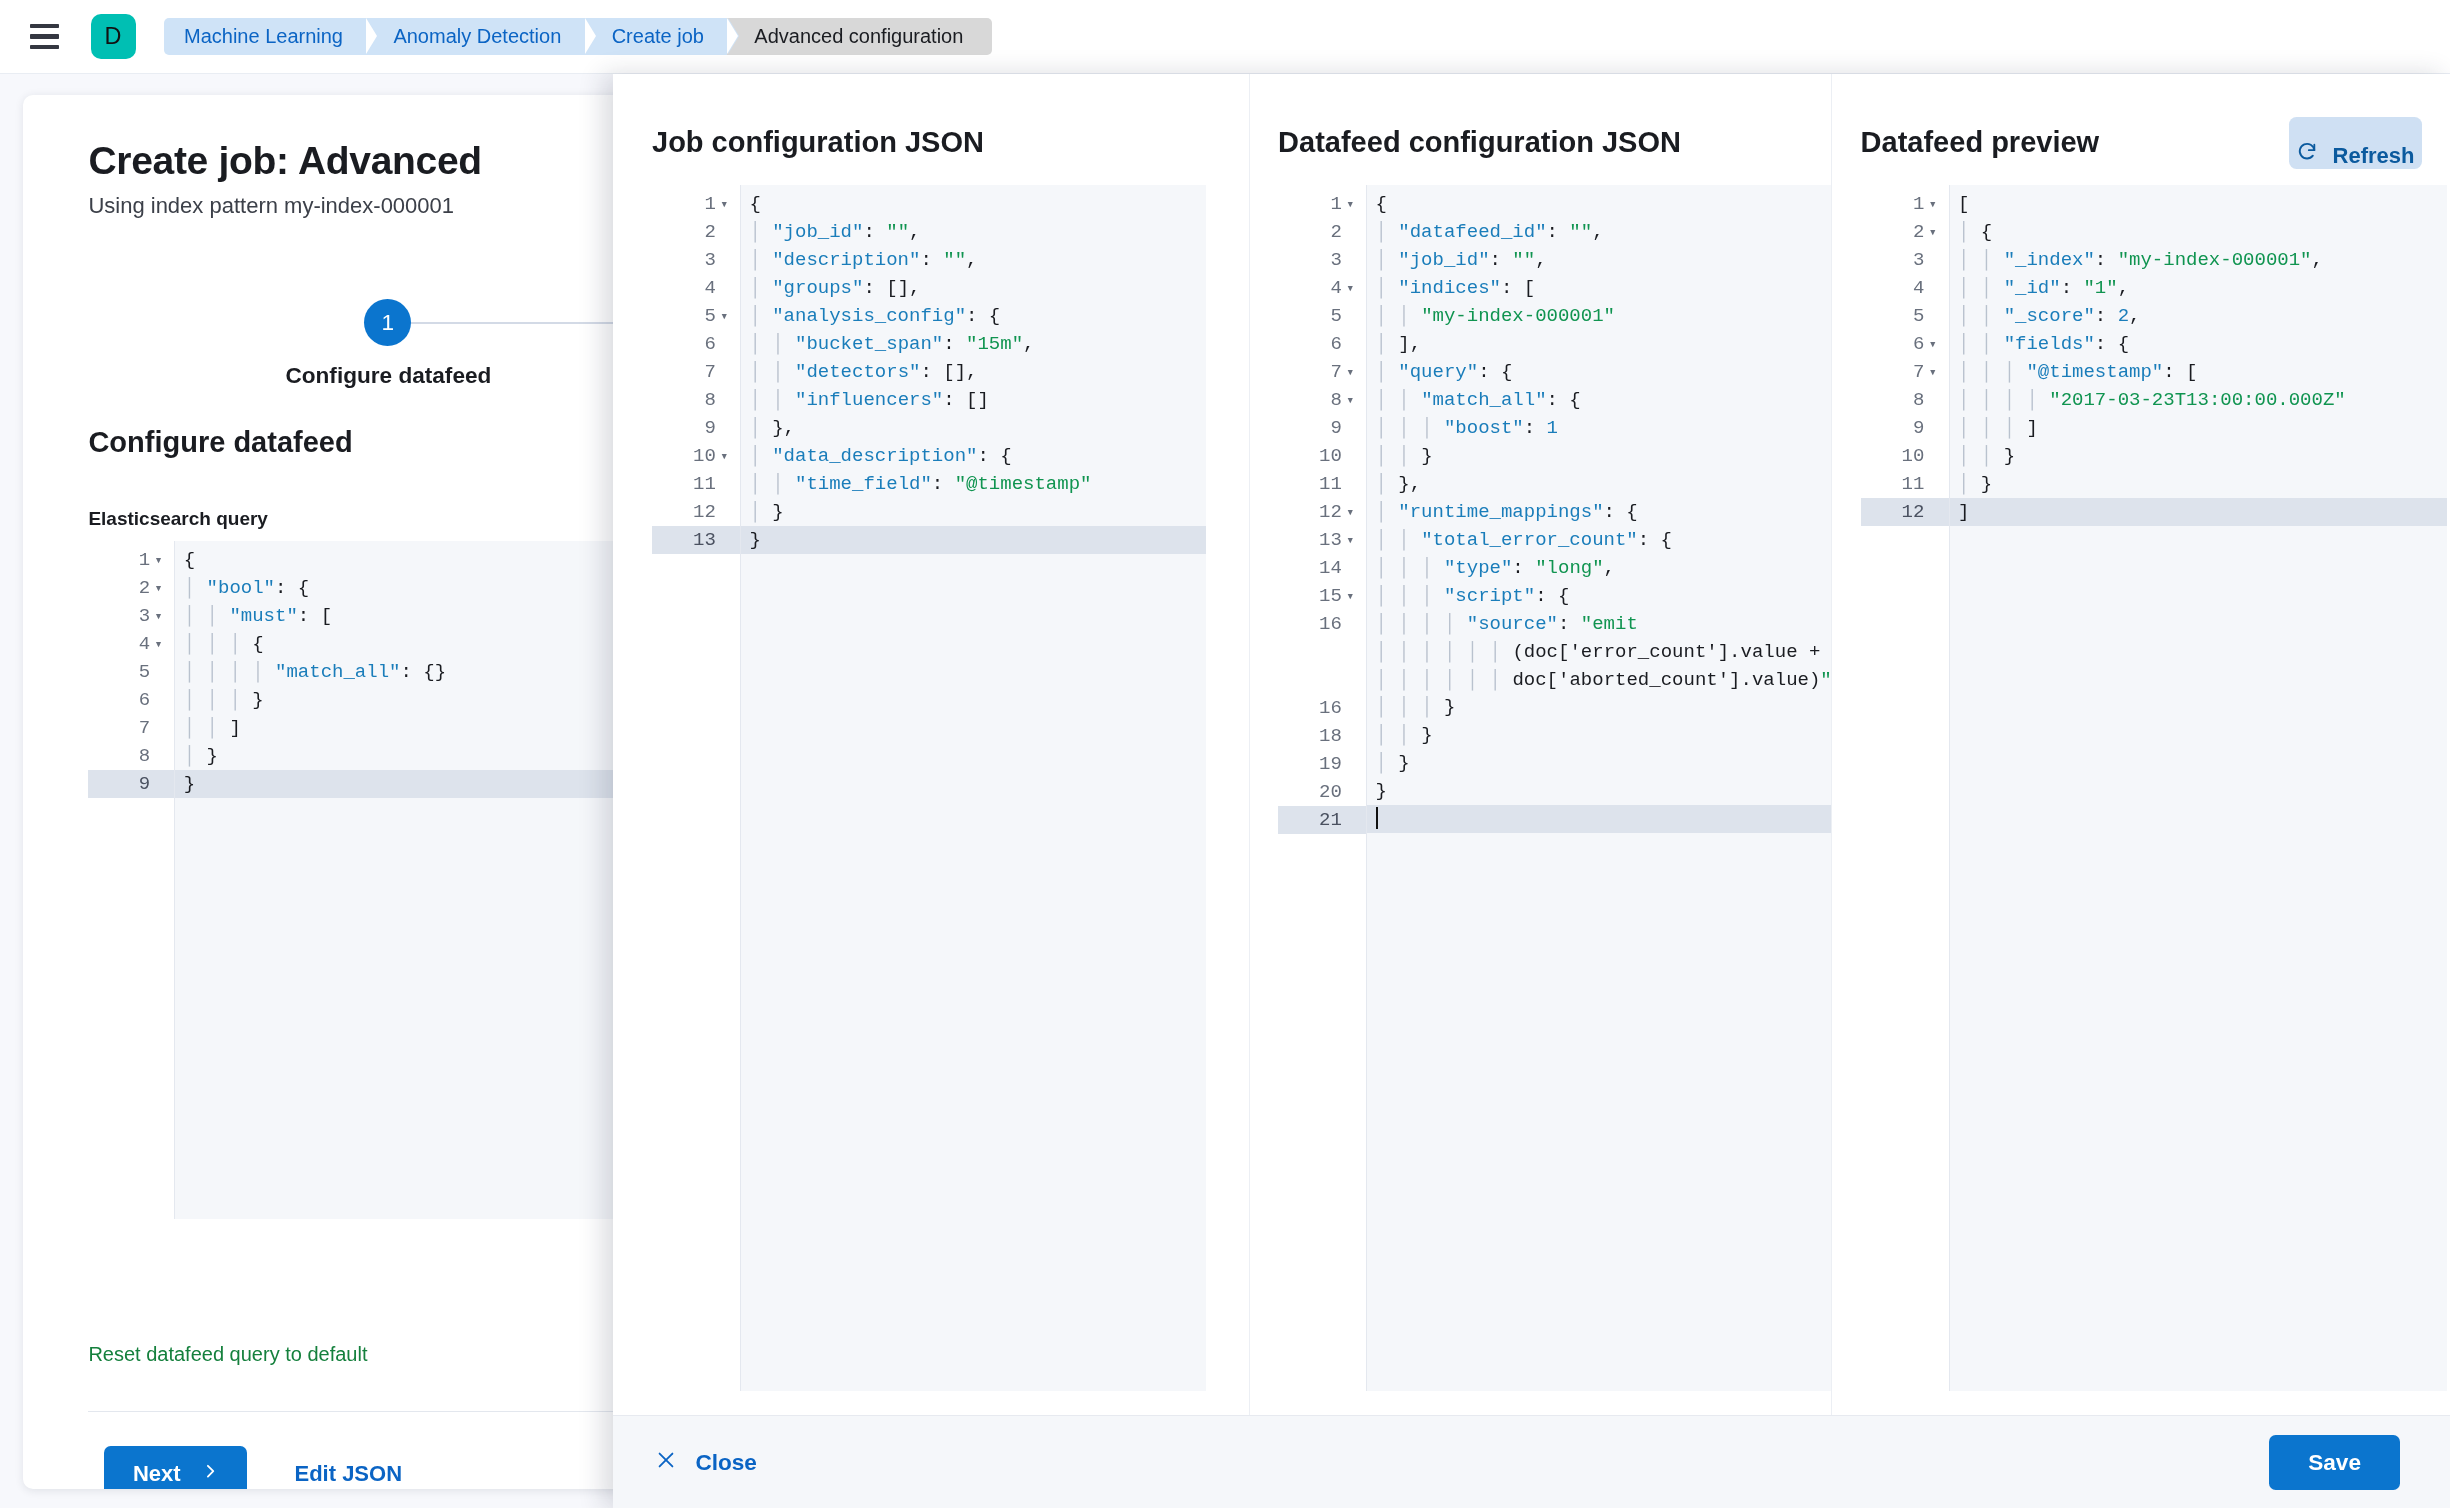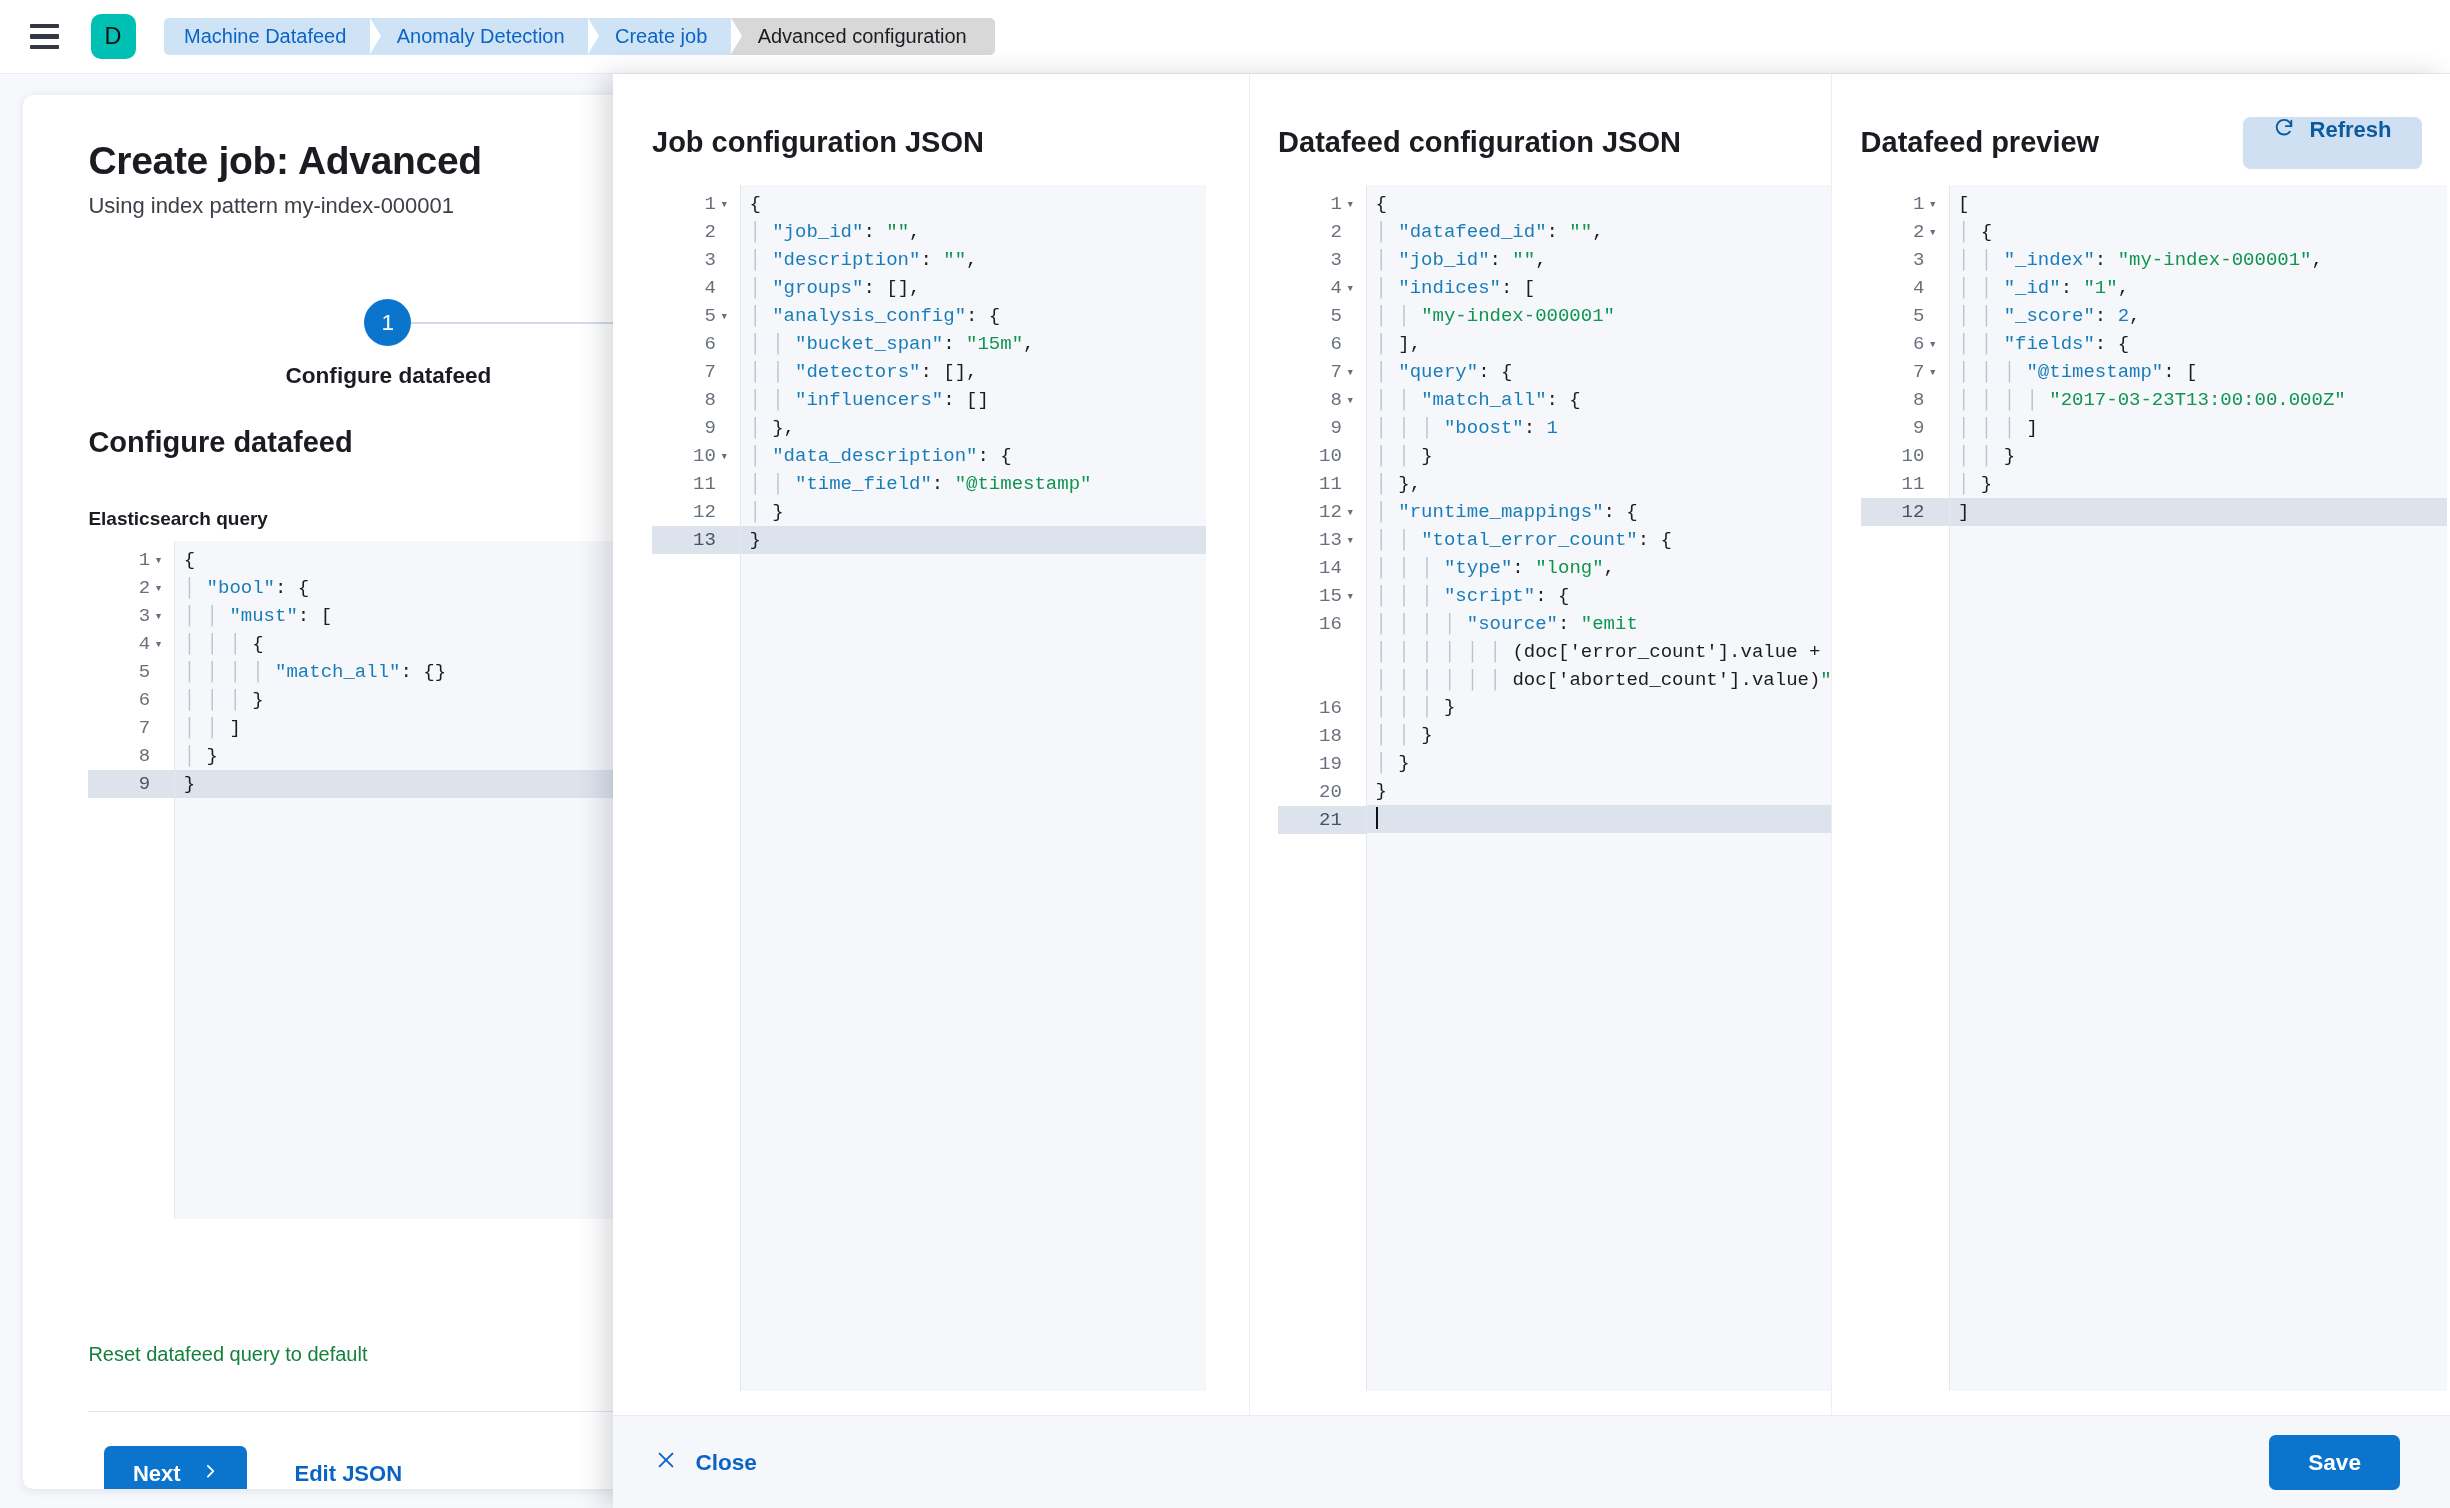--- a/index.html
+++ b/index.html
@@ -157,22 +157,22 @@
   #col-datafeed { width: 598px; padding-left: 28.5px; }
   #col-preview { width: 641px; padding-left: 28.5px; }
 
   .col-head {
     display: flex; align-items: center; justify-content: space-between;
     padding-right: 28.5px; height: 49px;
   }
   .col-title { font-size: 29px; font-weight: bold; color: #1a1c21; white-space: nowrap; }
   #refresh-btn {
     background: #cfe0f3; color: #0b5a9e; border: none; border-radius: 7.5px;
-    height: 52px; padding: 0 30px; font-size: 22px; font-weight: bold;
-    display: flex; align-items: flex-start; gap: 15px; cursor: pointer;
+    height: 52px; padding: 0 7px; font-size: 22px; font-weight: bold;
+    display: flex; align-items: flex-end; gap: 15px; cursor: pointer;
     font-family: "Liberation Sans", sans-serif;
   }
 
   .fly-editor { margin-top: 18.4px; height: 1206px; }
   #job-editor { width: 554px; }
   #job-editor .gutter { width: 89px; }
   #datafeed-editor { width: 553px; }
   #datafeed-editor .gutter { width: 89px; }
   #preview-editor { width: 586px; }
   #preview-editor .gutter { width: 89px; }
@@ -200,21 +200,21 @@
 <body>
 
 <div id="chrome-bar">
   <div id="hamburger-btn">
     <i></i>
     <i></i>
     <i></i>
   </div>
   <div id="space-avatar">D</div>
   <div id="breadcrumb">
-      <div class="crumb">Machine Datafeed</div>
+      <div class="crumb">Machine Learning</div>
       <div class="crumb">Anomaly Detection</div>
       <div class="crumb">Create job</div>
       <div class="crumb is-current">Advanced configuration</div>
     </div>
 </div>
 
 <div id="page-body">
   <div id="wizard-card">
 
     <div id="page-title">Create job: Advanced</div>

